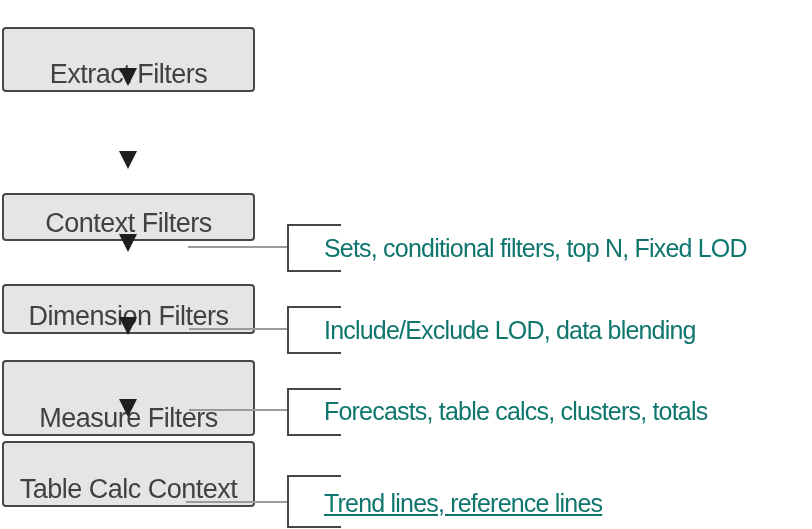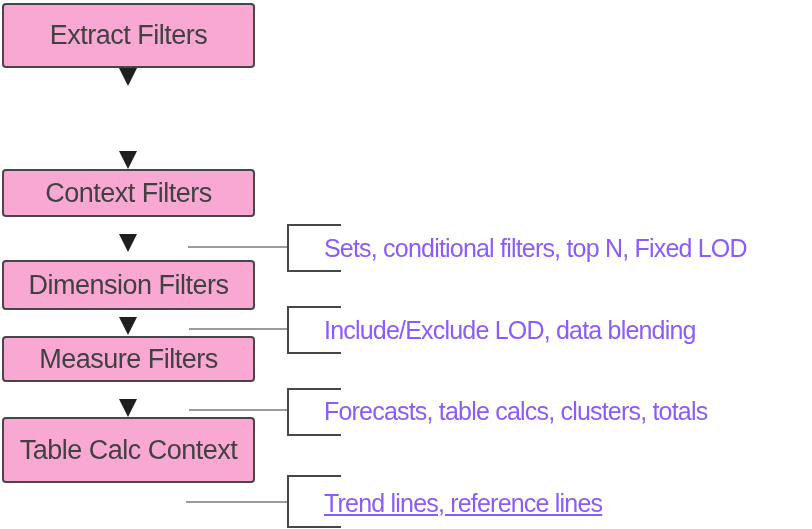--- a/index.html
+++ b/index.html
@@ -13,34 +13,35 @@
   }
 
   
   .flow-box {
     position: absolute;
     left: 2px;
     width: 253px;
     box-sizing: border-box;
     border: 2px solid #474747;
     border-radius: 4px;
-    background: #f9a8d4;
+    background: #e5e5e5;
     display: flex;
-    align-items: center;
+    align-items: flex-end;
     justify-content: center;
     font-size: 27px;
     letter-spacing: -0.5px;
     color: #414141;
     white-space: nowrap;
+    margin-top: 24px;
   }
   .box-1 { top: 3px;   height: 65px; }
   .box-2 { top: 86px;  height: 66px; }
   .box-3 { top: 169px; height: 48px; }
   .box-4 { top: 260px; height: 50px; }
-  .box-5 { top: 336px; height: 46px; }
+  .box-5 { top: 336px; height: 76px; }
   .box-6 { top: 417px; height: 66px; }
 
   
   .down-arrow {
     position: absolute;
     left: 119px;
     width: 0;
     height: 0;
     border-left: 9px solid transparent;
     border-right: 9px solid transparent;
@@ -79,21 +80,21 @@
   .bracket-4 { top: 475px; height: 53px; }
 
   
   .annotation {
     position: absolute;
     left: 324px;
     height: 32px;
     line-height: 32px;
     font-size: 25px;
     letter-spacing: -0.8px;
-    color: #8b5cf6;
+    color: #0f766e;
     white-space: nowrap;
   }
   .ann-1 { top: 232px; }
   .ann-2 { top: 314px; }
   .ann-3 { top: 395px; }
   .ann-4 { top: 487px; text-decoration: underline; }
 </style>
 </head>
 <body>
 

